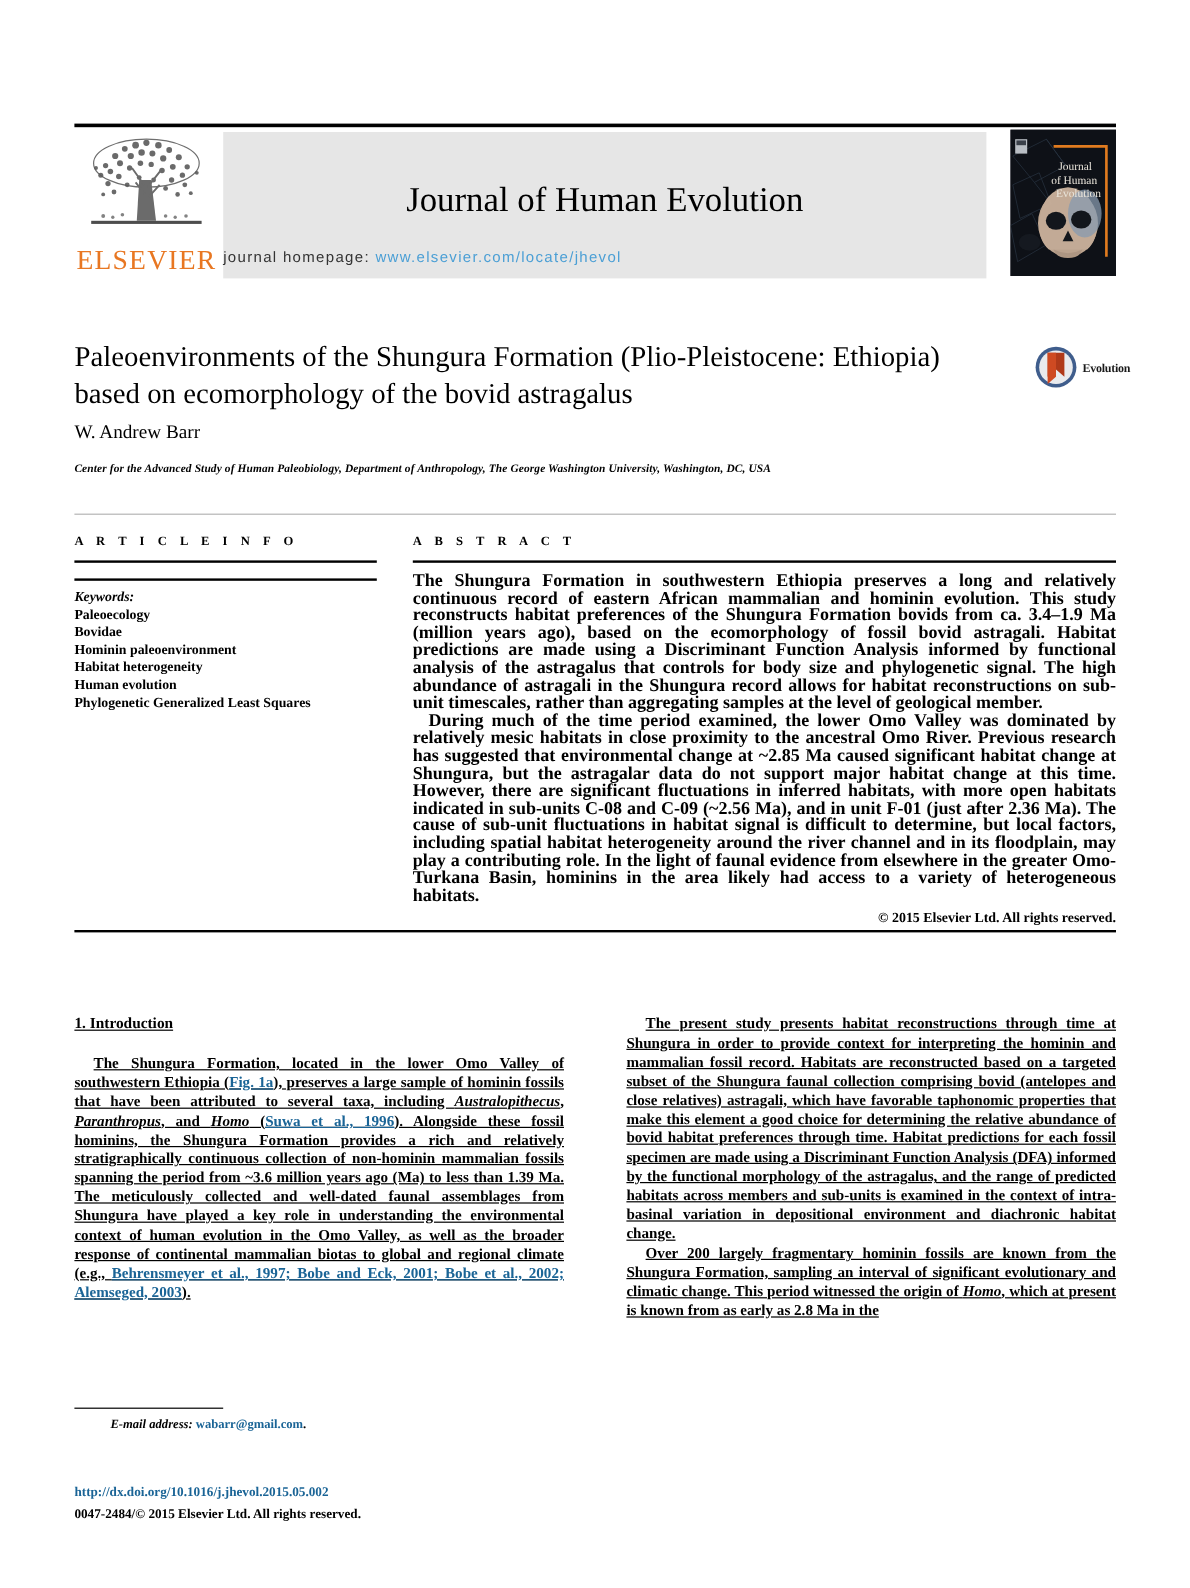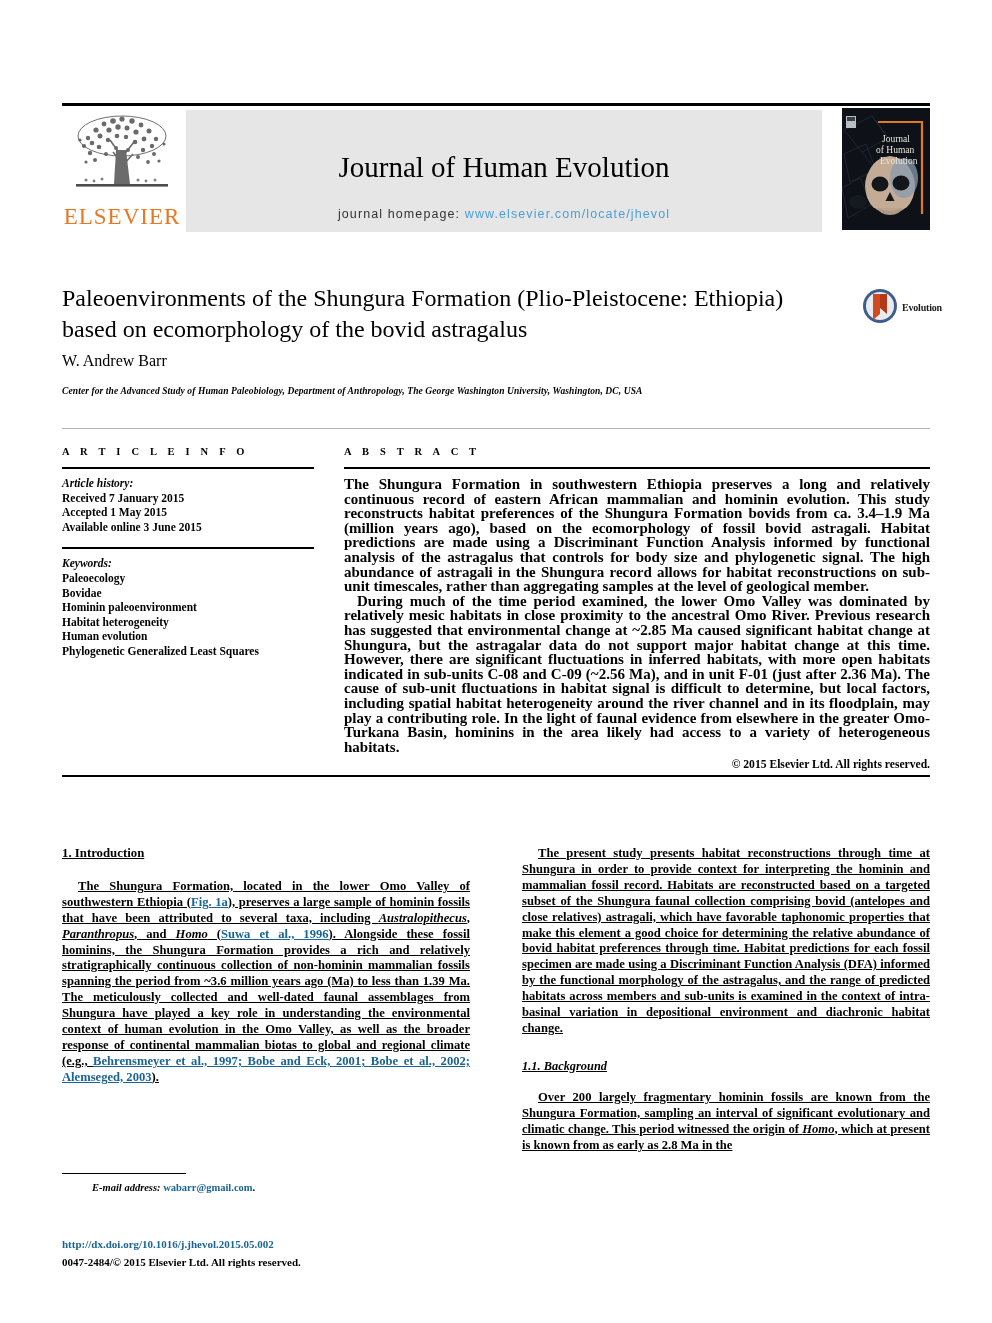--- a/index.html
+++ b/index.html
@@ -97,21 +97,20 @@
     width: 636px;
     text-align: center;
     font-family: "Liberation Serif", serif;
     font-size: 29px;
     color: #000;
   }
   .homepage-line {
     position: absolute;
     left: 0; top: 97px;
     width: 636px;
-    text-align: center;
     font-family: "Liberation Sans", sans-serif;
     font-size: 12.5px;
     letter-spacing: 1.1px;
     color: #333;
   }
   .homepage-line a {
     color: #4b9fd5;
     text-decoration: none;
   }
   .cover-thumb {
@@ -415,26 +414,20 @@
       <path d="M11 6 h7 v20 l-7 6 z" fill="#cf4a22"></path>
     </svg>
     <span class="crossmark-label">Evolution</span>
   </div>
 
   <div class="rule-infoabs-top"></div>
 
   <div class="col-info">
     <div class="sec-head">A R T I C L E   I N F O</div>
     <div class="hr-thick"></div>
-    <div class="info-group">
-      <div class="lbl">Article history:</div>
-      <div>Received 7 January 2015</div>
-      <div>Accepted 1 May 2015</div>
-      <div>Available online 3 June 2015</div>
-    </div>
     <div class="info-sep"></div>
     <div class="info-group">
       <div class="lbl">Keywords:</div>
       <div>Paleoecology</div>
       <div>Bovidae</div>
       <div>Hominin paleoenvironment</div>
       <div>Habitat heterogeneity</div>
       <div>Human evolution</div>
       <div>Phylogenetic Generalized Least Squares</div>
     </div>
@@ -452,21 +445,20 @@
 
   <div class="rule-abs-bottom"></div>
 
   <div class="body-col left">
     <h2>1. Introduction</h2>
     <p><span>The Shungura Formation, located in the lower Omo Valley of southwestern Ethiopia (</span><a class="lnk" href="#">Fig. 1a</a><span>), preserves a large sample of hominin fossils that have been attributed to several taxa, including </span><span class="ital">Australopithecus</span><span>, </span><span class="ital">Paranthropus</span><span>, and </span><span class="ital">Homo</span><span> (</span><a class="lnk" href="#">Suwa et al., 1996</a><span>). Alongside these fossil hominins, the Shungura Formation provides a rich and relatively stratigraphically continuous collection of non-hominin mammalian fossils spanning the period from ~3.6 million years ago (Ma) to less than 1.39 Ma. The meticulously collected and well-dated faunal assemblages from Shungura have played a key role in understanding the environmental context of human evolution in the Omo Valley, as well as the broader response of continental mammalian biotas to global and regional climate (e.g., </span><a class="lnk" href="#">Behrensmeyer et al., 1997; Bobe and Eck, 2001; Bobe et al., 2002; Alemseged, 2003</a><span>).</span></p>
   </div>
 
   <div class="body-col right">
     <p>The present study presents habitat reconstructions through time at Shungura in order to provide context for interpreting the hominin and mammalian fossil record. Habitats are reconstructed based on a targeted subset of the Shungura faunal collection comprising bovid (antelopes and close relatives) astragali, which have favorable taphonomic properties that make this element a good choice for determining the relative abundance of bovid habitat preferences through time. Habitat predictions for each fossil specimen are made using a Discriminant Function Analysis (DFA) informed by the functional morphology of the astragalus, and the range of predicted habitats across members and sub-units is examined in the context of intra-basinal variation in depositional environment and diachronic habitat change.</p>
-    <h3>1.1. Background</h3>
     <p><span>Over 200 largely fragmentary hominin fossils are known from the Shungura Formation, sampling an interval of significant evolutionary and climatic change. This period witnessed the origin of </span><span class="ital">Homo</span><span>, which at present is known from as early as 2.8 Ma in the</span></p>
   </div>
 
   <div class="foot-rule"></div>
   <div class="email-line">
     <span class="lbl">E-mail address:</span>
     <a href="#">wabarr@gmail.com</a><span>.</span>
   </div>
   <div class="doi-line">http://dx.doi.org/10.1016/j.jhevol.2015.05.002</div>
   <div class="issn-line">0047-2484/© 2015 Elsevier Ltd. All rights reserved.</div>

